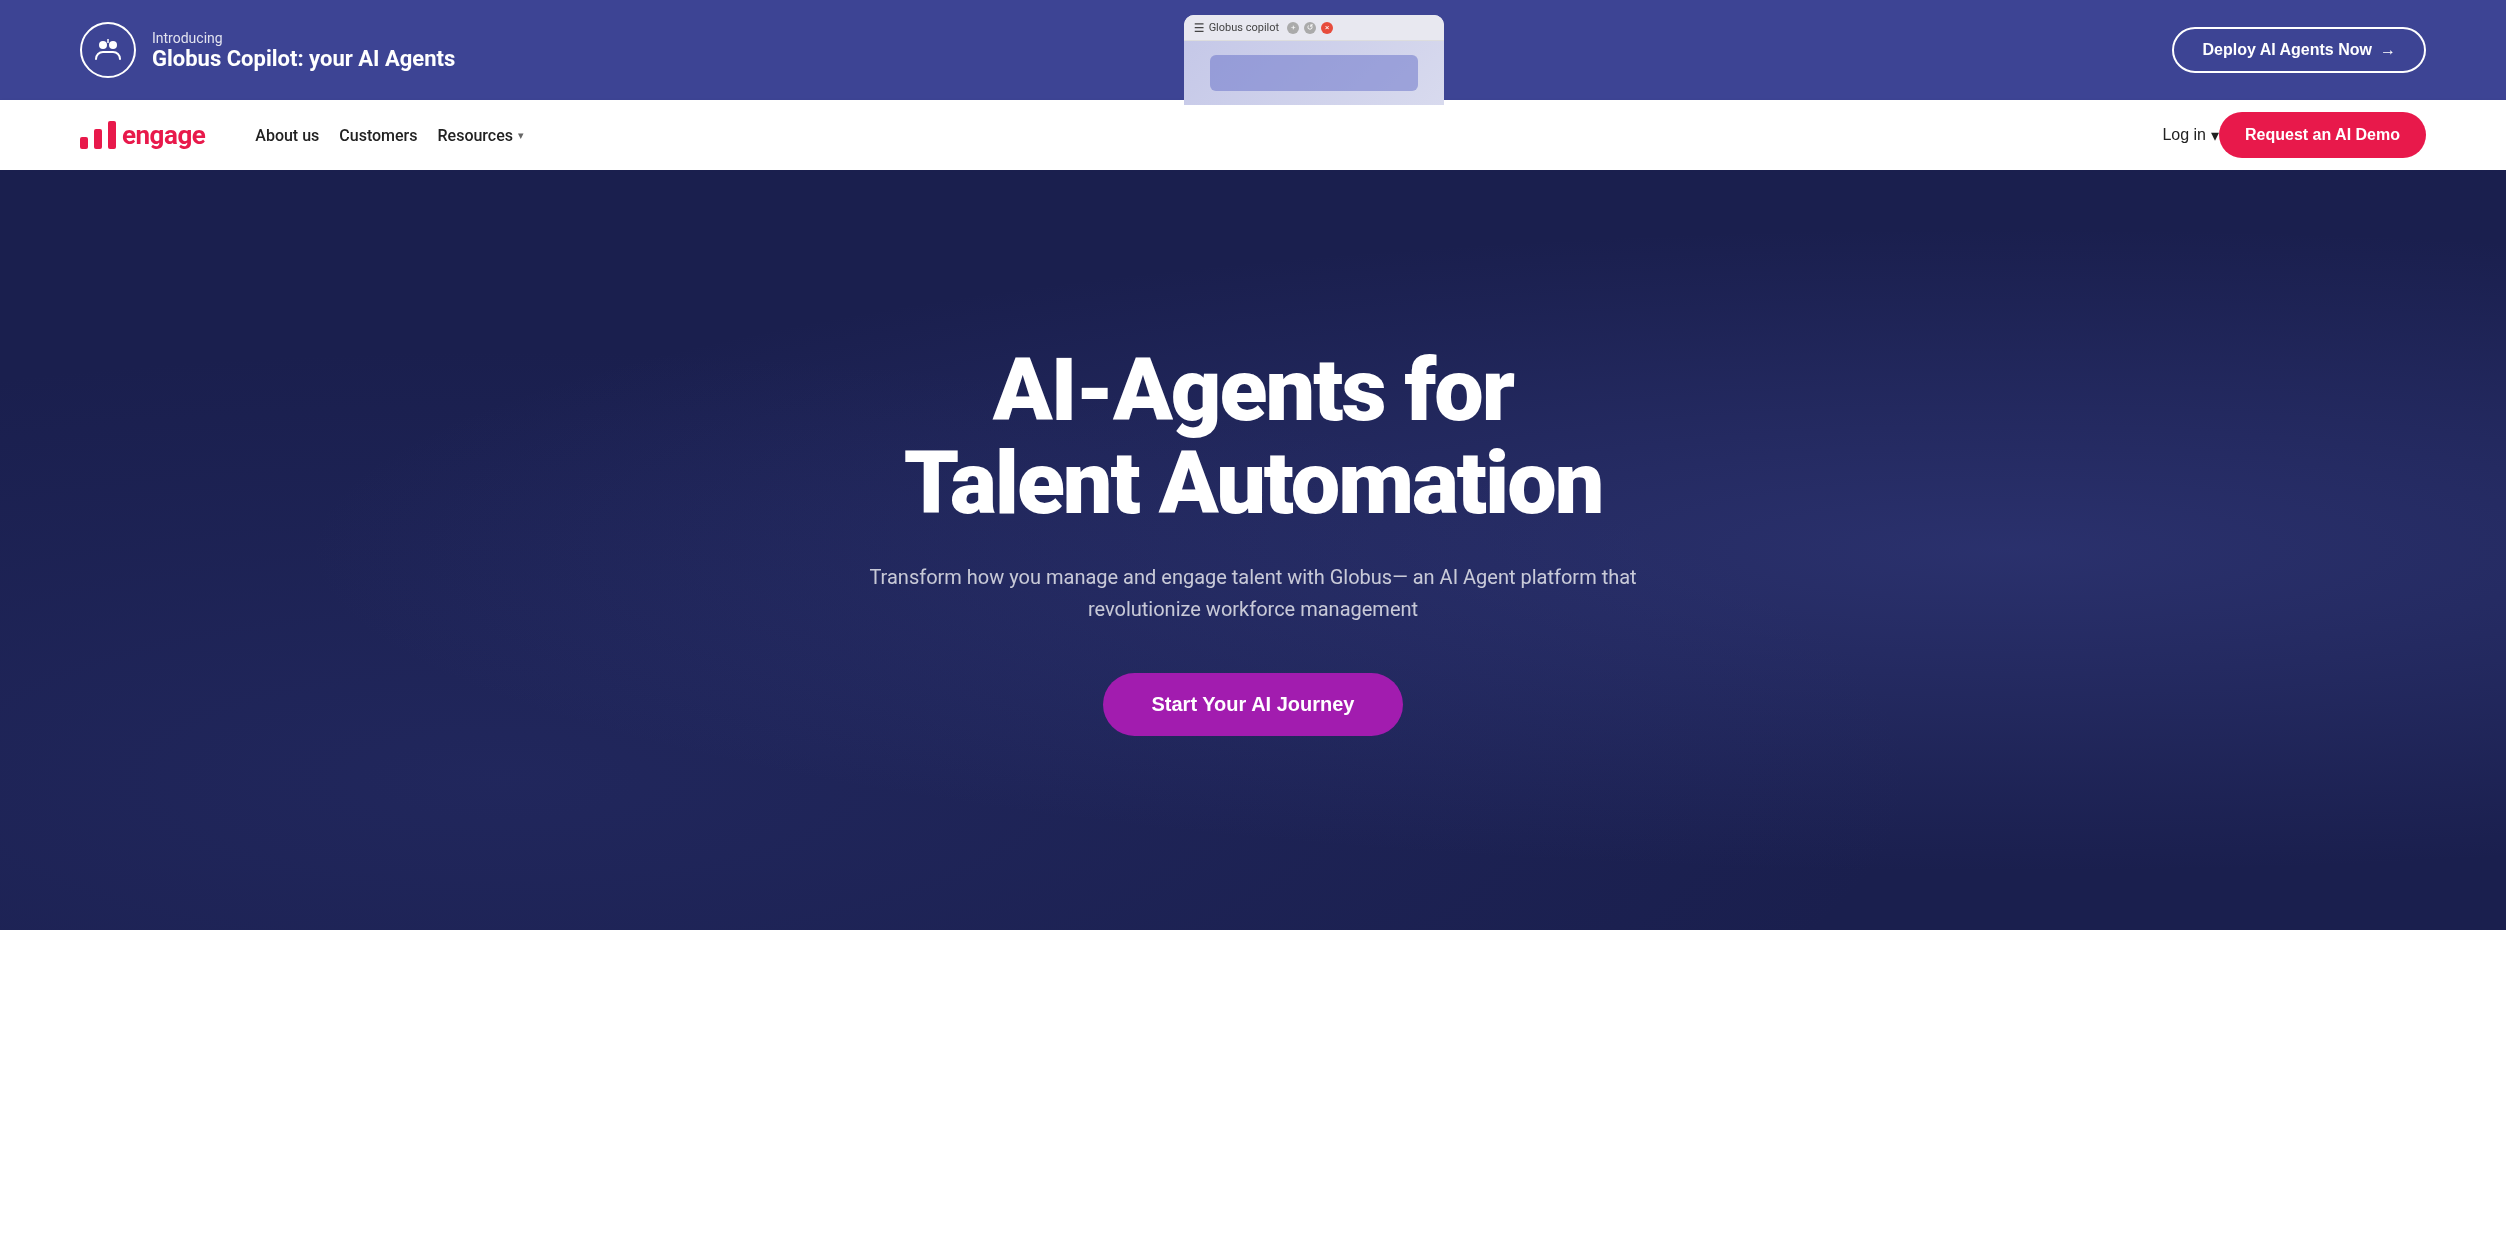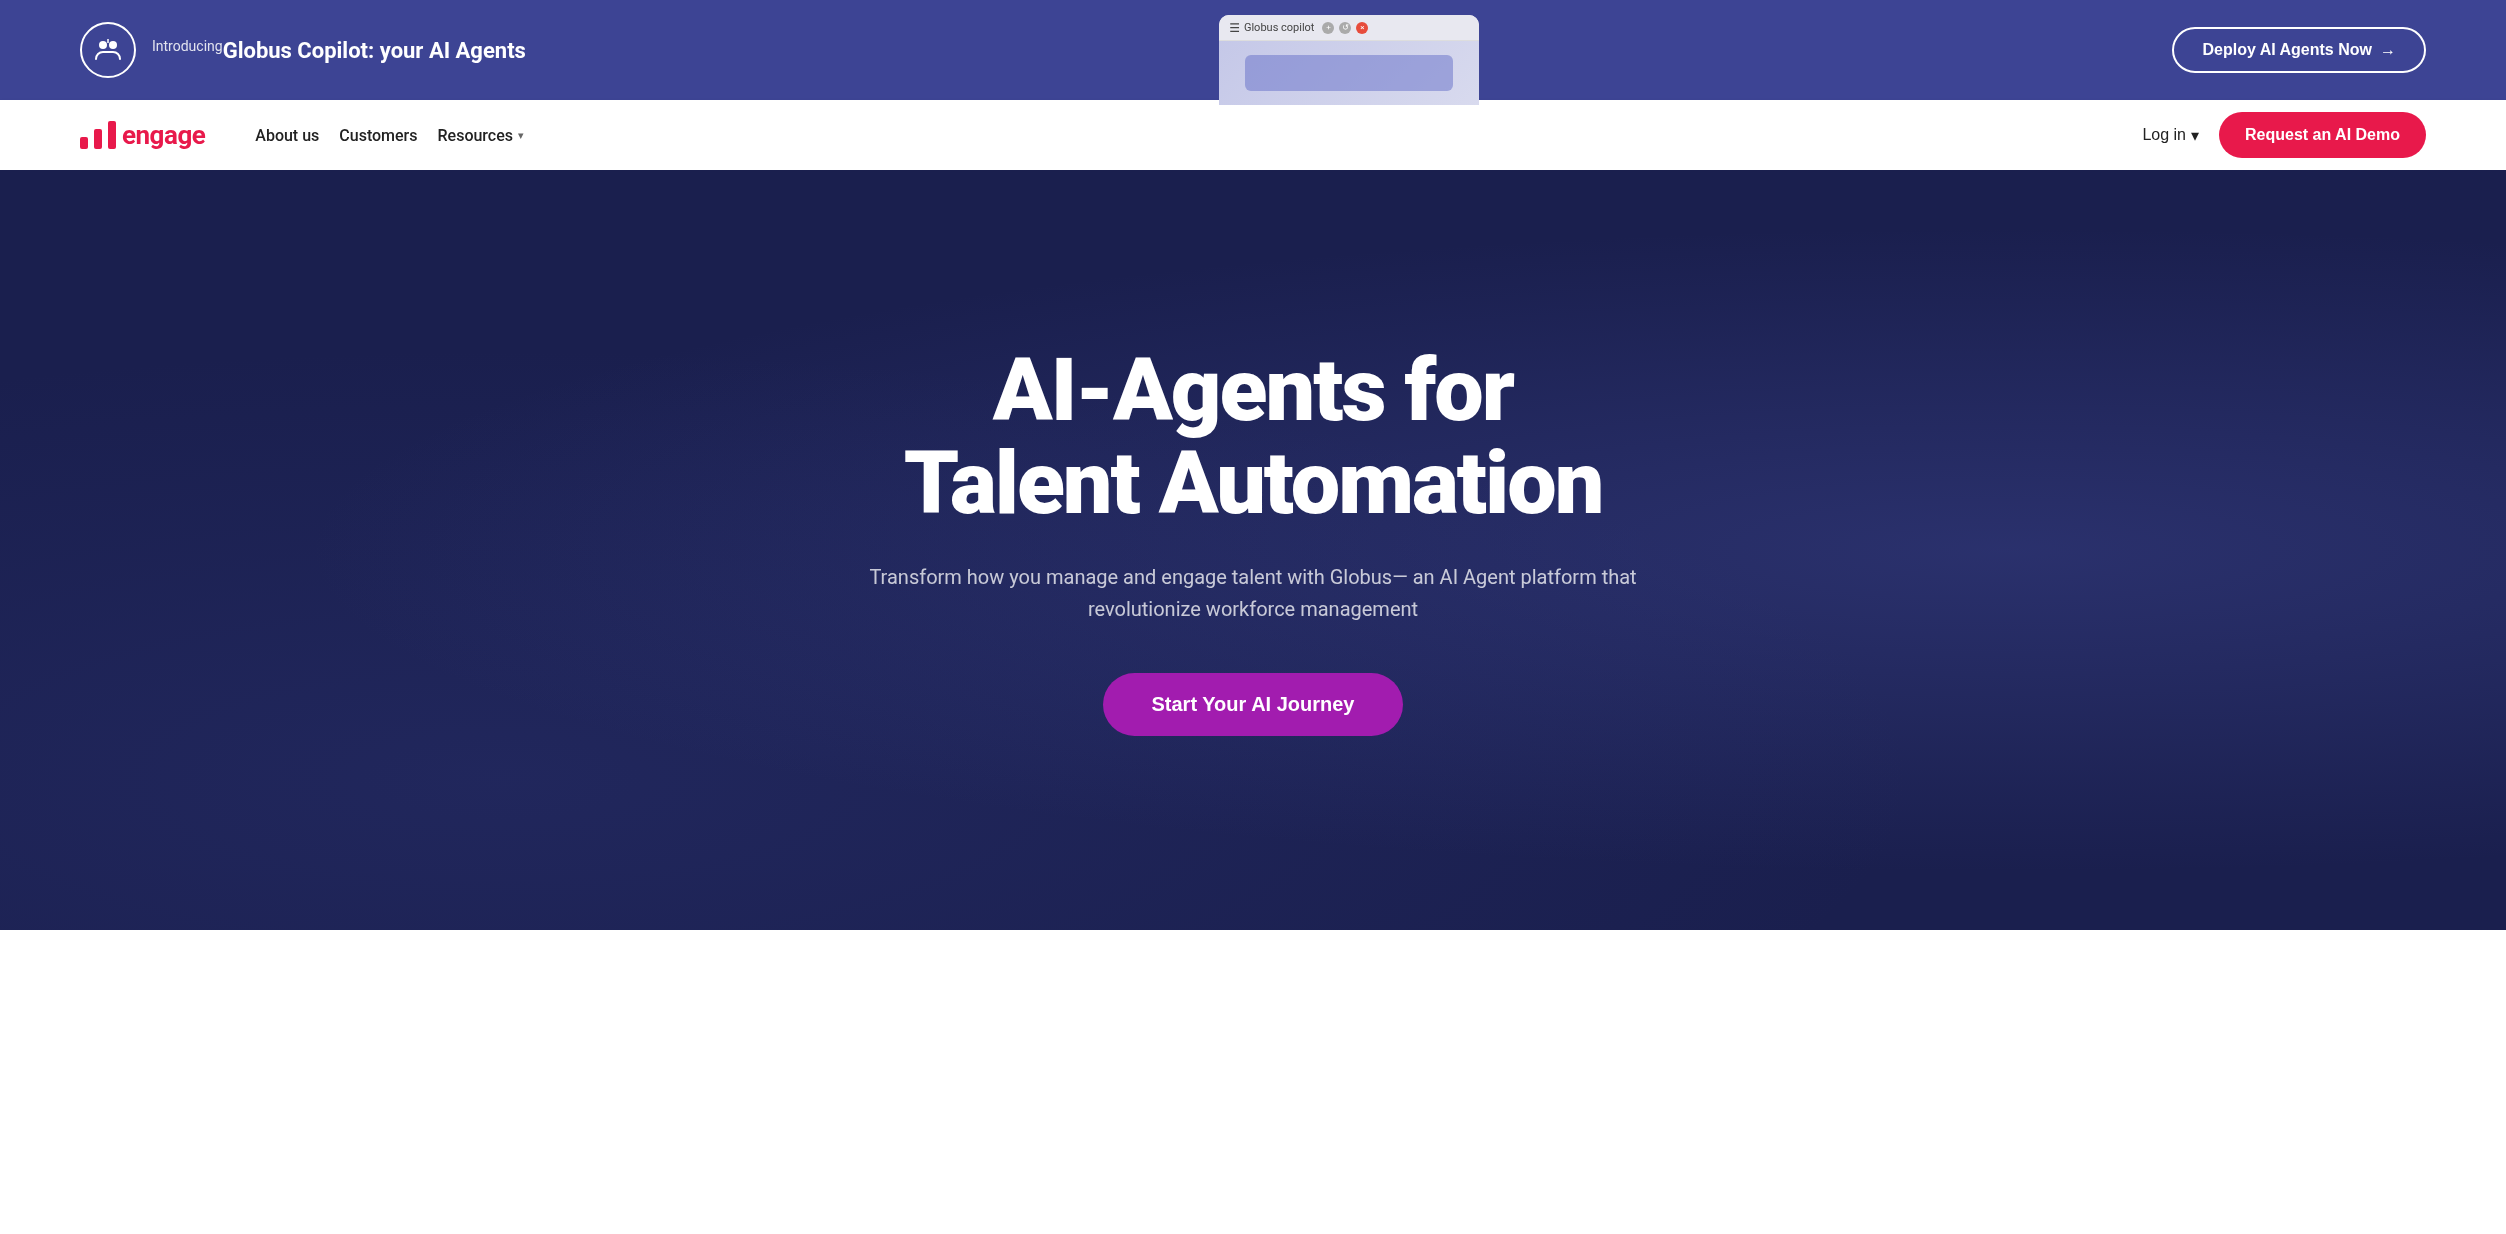--- a/index.html
+++ b/index.html
@@ -41,21 +41,21 @@
       flex-shrink: 0;
     }
 
     .banner-icon-circle svg {
       width: 30px;
       height: 30px;
     }
 
     .banner-text-block {
       display: flex;
-      flex-direction: row;
+      flex-direction: column;
     }
 
     .banner-intro {
       font-size: 14px;
       color: rgba(255,255,255,0.85);
       font-weight: 400;
     }
 
     .banner-title {
       font-size: 22px;
@@ -187,21 +187,20 @@
     }
 
     .nav-chevron {
       font-size: 11px;
       color: #666;
     }
 
     .navbar-right {
       display: flex;
       align-items: center;
-      gap: 20px;
     }
 
     .login-btn {
       background: none;
       border: none;
       font-size: 16px;
       font-weight: 500;
       color: #222;
       cursor: pointer;
       display: flex;

